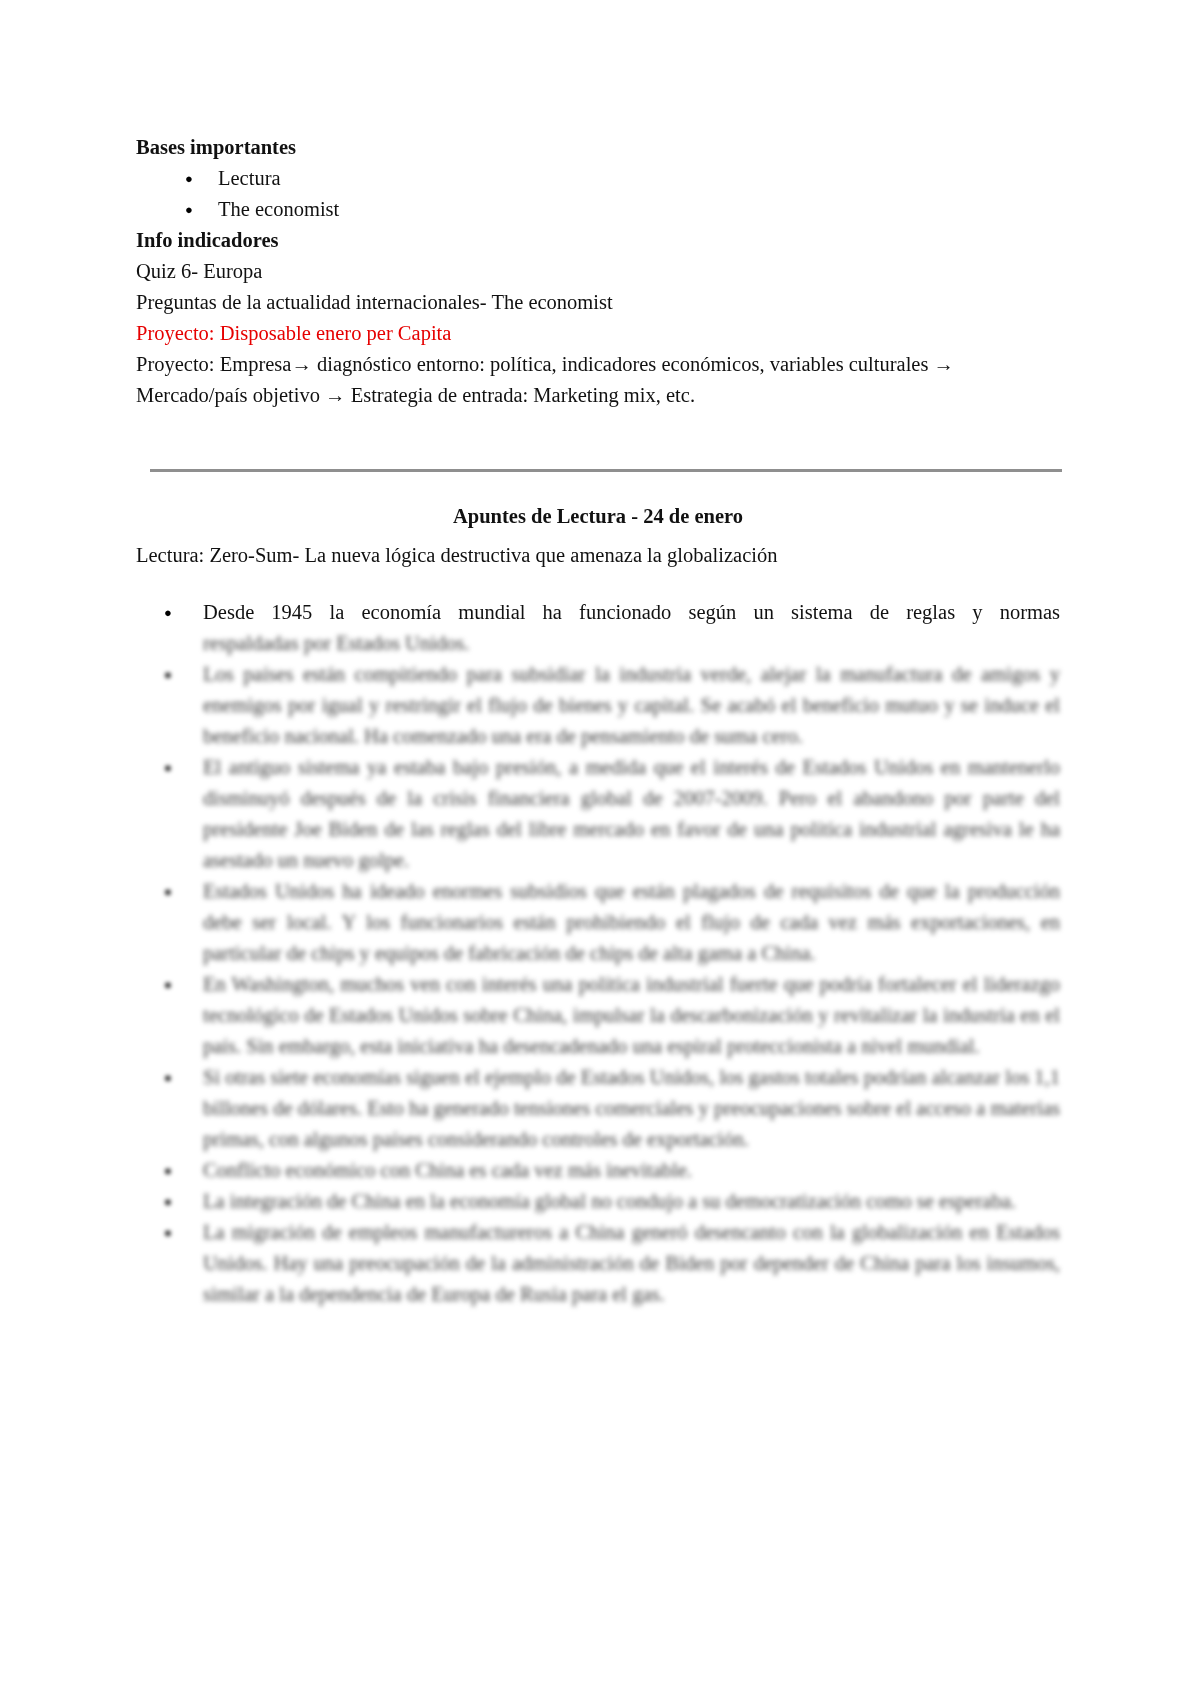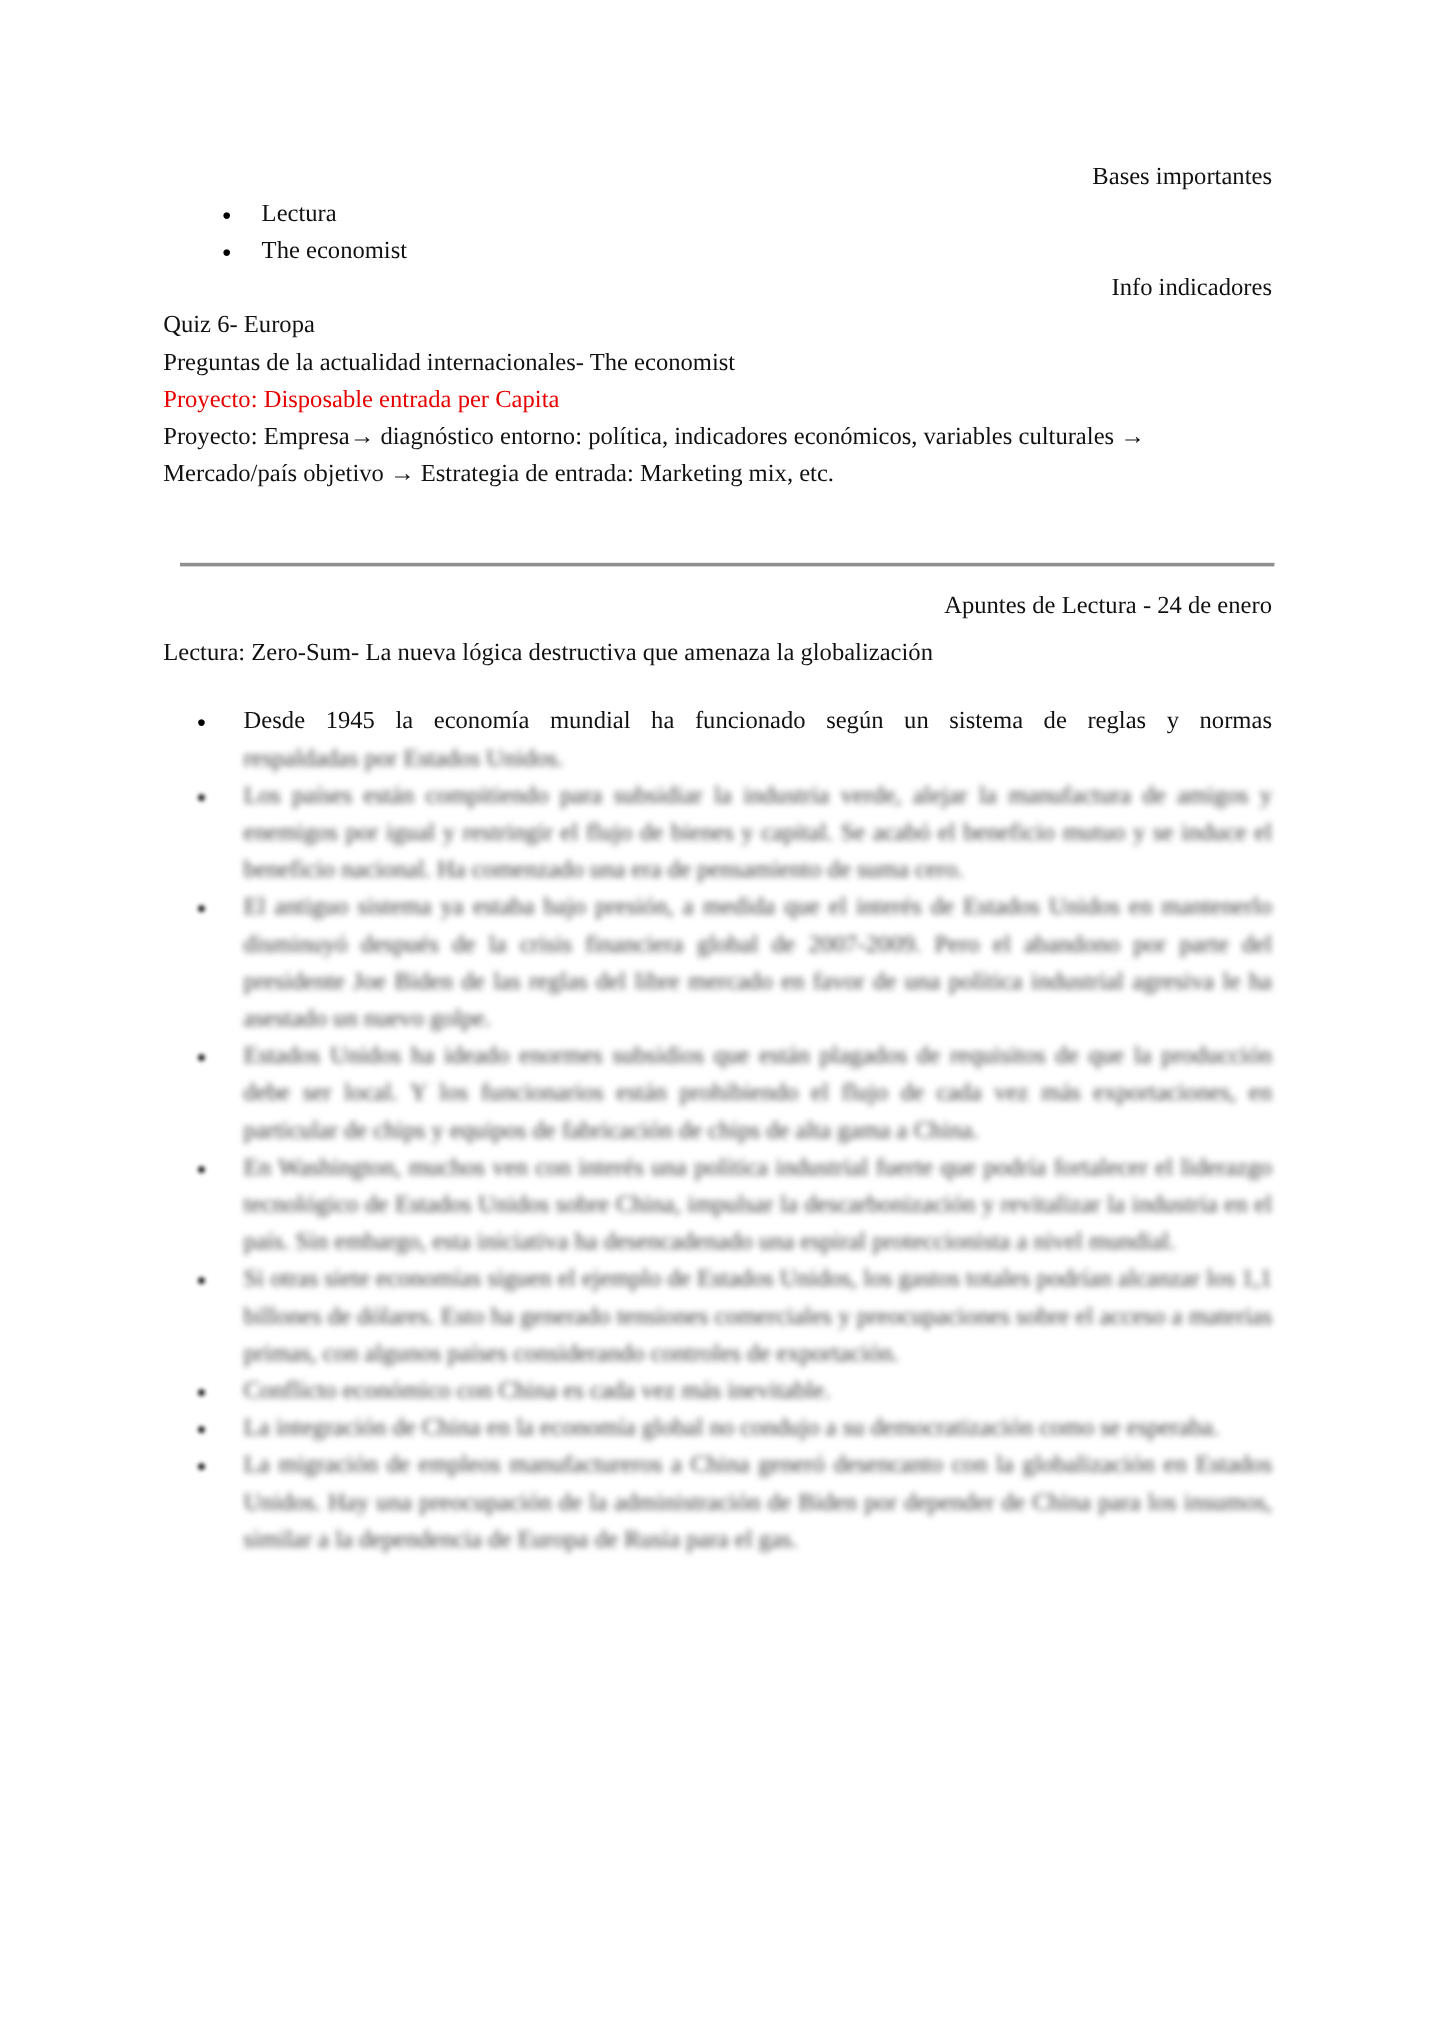--- a/index.html
+++ b/index.html
@@ -10,21 +10,21 @@
     overflow: hidden;
     position: relative;
   }
   .content {
     position: absolute;
     left: 136px; top: 132px;
     width: 924px;
     font-size: 20.5px;
     line-height: 31px;
   }
-  .b { font-weight: normal; text-align: right; }
+  .b { font-weight: bold; }
   p, h1, h2 { margin: 0; padding: 0; font-size: inherit; line-height: inherit; }
   .red { color: #e60000; }
 
   
   .li { position: relative; }
   .li .marker {
     position: absolute; top: 0;
     font-size: 13px; line-height: 31px;
     color: #000;
   }
@@ -32,21 +32,21 @@
   .intro-li .marker { left: 49px; }
   .sec-li { padding-left: 67px; }
   .sec-li .marker { left: 28px; }
 
   .divider {
     border: none; height: 3px;
     background: #8f8f8f;
     margin: 58px 0 0 14px;
     width: 912px;
   }
-  .section-title { text-align: right; font-weight: normal; margin-top: 18px; }
+  .section-title { text-align: center; font-weight: bold; margin-top: 29px; }
   .lead { margin-top: 8px; }
   .reading-list { margin-top: 26px; }
 
   .just { text-align: justify; }
   .jline { text-align: justify; text-align-last: justify; }
 
   
   .blurtext { filter: blur(2.7px); color: #3c3c3c; }
   .mblur { filter: blur(1.9px); color: #2a2a2a; }
 </style>
@@ -63,21 +63,21 @@
   </div>
   <div class="li intro-li">
     <span class="marker">●</span>
     <span>The economist</span>
   </div>
 
   <h1 class="b">Info indicadores</h1>
 
   <p>Quiz 6- Europa</p>
   <p>Preguntas de la actualidad internacionales- The economist</p>
-  <p class="red">Proyecto: Disposable entrada per Capita</p>
+  <p class="red">Proyecto: Disposable enero per Capita</p>
   <p>Proyecto: Empresa→ diagnóstico entorno: política, indicadores económicos, variables culturales → Mercado/país objetivo → Estrategia de entrada: Marketing mix, etc.</p>
 
   <hr class="divider">
 
   <h2 class="section-title">Apuntes de Lectura - 24 de enero</h2>
 
   <p class="lead">Lectura: Zero-Sum- La nueva lógica destructiva que amenaza la globalización</p>
 
   <div class="reading-list">
 

